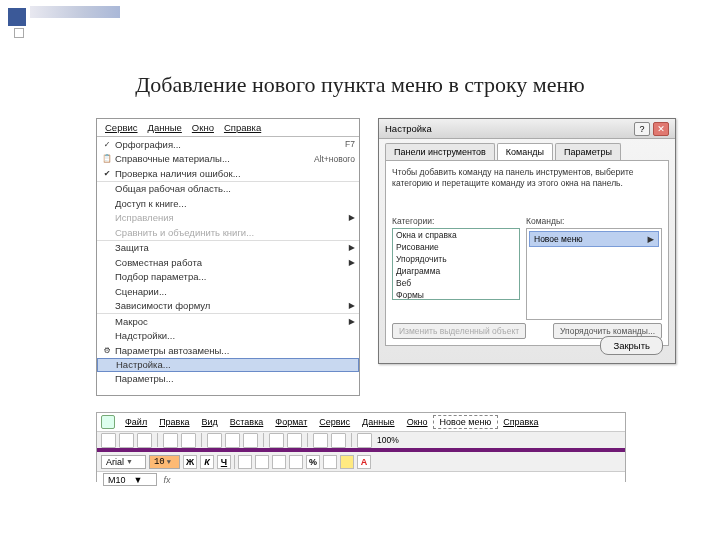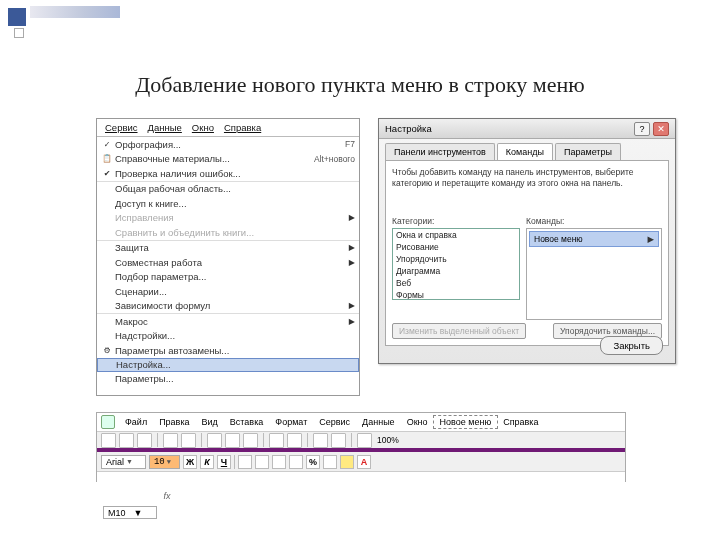--- a/index.html
+++ b/index.html
@@ -42,33 +42,33 @@
   .pr-cmd { display: flex; align-items: center; justify-content: space-between; padding: 2px 4px; background: #bcd0f0; border: 1px solid #7a9cd8; margin: 2px; font-size: 8.5px; }
   .pr-cmd .arr { color: #333; }
   .pr-bot { position: absolute; left: 6px; right: 6px; bottom: 6px; display: flex; justify-content: space-between; gap: 6px; }
   .pr-btn { border: 1px solid #999; background: #f0f0f0; font-size: 8.5px; padding: 2px 6px; border-radius: 2px; color: #555; }
   .pr-btn.disabled { color: #aaa; }
   .pr-close { position: absolute; right: 12px; bottom: 8px; border: 1px solid #888; background: #f0f0f0; padding: 3px 12px; font-size: 9.5px; border-radius: 8px; }
 
   .panel-bottom { position: absolute; top: 412px; left: 96px; width: 530px; height: 70px; border: 1px solid #aaa; background: #f4f4f4; font-size: 9.5px; }
   .pb-menubar { display: flex; gap: 0; padding: 2px 4px; background: #fff; border-bottom: 1px solid #ccc; align-items: center; }
   .pb-menubar .ic { width: 14px; height: 14px; border: 1px solid #7a7; background: #dfe; margin-right: 4px; border-radius: 2px; }
-  .pb-menubar span { padding: 1px 6px; font-size: 9px; }
+  .pb-menubar span { padding: 1px 6px; text-decoration: underline; font-size: 9px; }
   .pb-menubar span.newm { outline: 1px dashed #888; text-decoration: none; }
   .pb-toolbar { display: flex; align-items: center; gap: 3px; padding: 2px 4px; border-bottom: 4px solid #701a75; background: #f0f0f0; height: 20px; }
   .pb-toolbar .tb { width: 15px; height: 15px; border: 1px solid #bbb; background: #fff; border-radius: 1px; }
   .pb-toolbar .sep { width: 1px; height: 14px; background: #bbb; margin: 0 2px; }
   .pb-toolbar .zoom { font-size: 8.5px; padding: 0 2px; }
   .pb-fmt { display: flex; align-items: center; gap: 3px; padding: 2px 4px; border-bottom: 1px solid #ccc; background: #f0f0f0; height: 20px; font-size: 9px; }
   .pb-fmt .font { border: 1px solid #aaa; background: #fff; padding: 0 12px 0 4px; height: 14px; display: inline-flex; align-items: center; }
   .pb-fmt .sz { border: 1px solid #aaa; background: #fdba74; padding: 0 8px 0 4px; height: 14px; display: inline-flex; align-items: center; font-family: Liberation Mono, monospace; }
   .pb-fmt .arr { font-size: 7px; margin-left: 2px; color: #555; }
   .pb-fmt .btn { width: 14px; height: 14px; border: 1px solid #bbb; background: #fff; display: inline-flex; align-items: center; justify-content: center; font-weight: bold; font-size: 9px; }
   .pb-cell { display: flex; align-items: center; gap: 6px; padding: 1px 6px; font-size: 9px; background: #fff; }
-  .pb-cell .nm { border: 1px solid #aaa; padding: 0 14px 0 4px; height: 13px; display: inline-flex; align-items: center; margin-top: 33px; }
+  .pb-cell .nm { border: 1px solid #aaa; padding: 0 14px 0 4px; height: 13px; display: inline-flex; align-items: center; }
 </style>
 </head>
 <body>
 
 <div class="corner-deco">
   <div class="bar"></div>
     <div class="sq1"></div>
     <div class="sq2"></div>
 </div>
 

